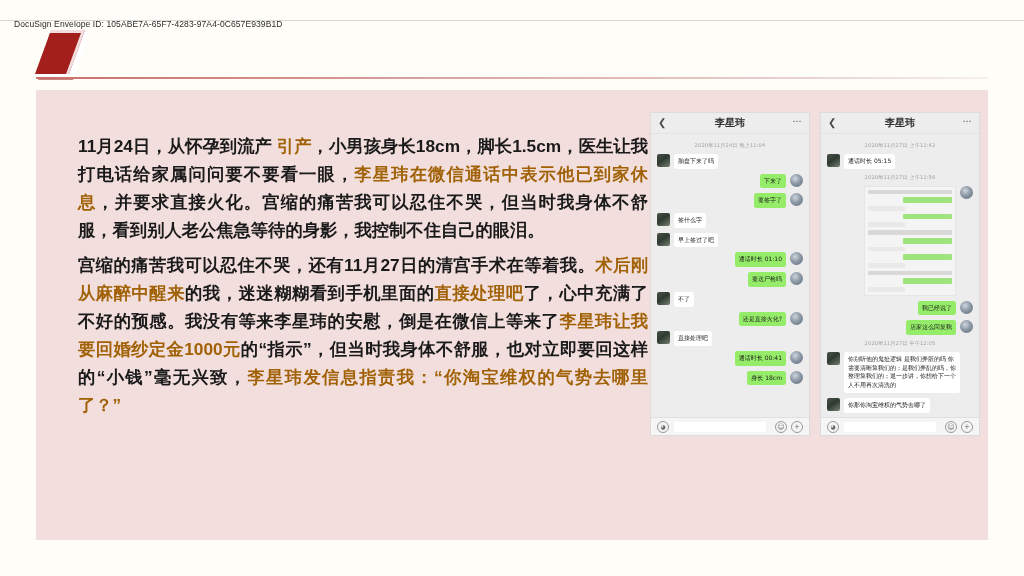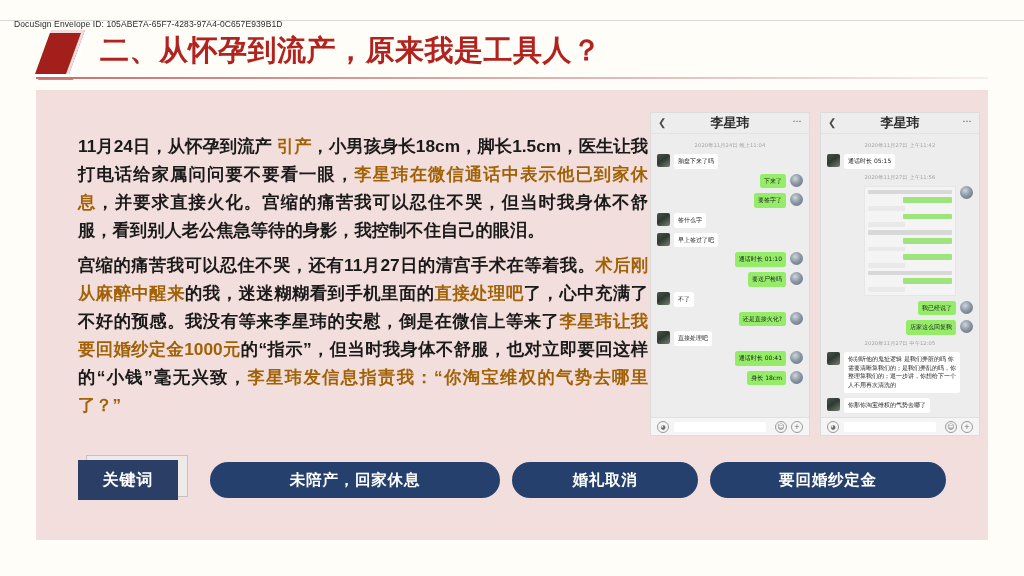--- a/index.html
+++ b/index.html
@@ -56,21 +56,21 @@
     overflow:hidden;
     font-family:"DejaVu Sans","Liberation Sans",sans-serif;
   }
   .ph-head{
     height:20px;flex:0 0 20px;background:#ededed;
     display:flex;align-items:center;position:relative;
     border-bottom:1px solid #e3e3e3;
   }
   .ph-back{position:absolute;left:7px;top:4px;font-size:10px;color:#4a4a4a;line-height:12px;}
   .ph-title{
-    width:100%;text-align:center;font-size:13px;color:#2b2b2b;font-weight:bold;
+    width:100%;text-align:center;font-size:10px;color:#2b2b2b;font-weight:bold;
   }
   .ph-dots{position:absolute;right:7px;top:3px;font-size:9px;color:#4a4a4a;letter-spacing:.6px;}
   .ph-body{flex:1 1 auto;padding:4px 6px 2px 6px;overflow:hidden;}
   .ts{
     text-align:center;font-size:5.2px;color:#a2a2a2;margin:4px 0 5px 0;
     letter-spacing:.1px;
   }
   .row{display:flex;align-items:flex-start;margin:0 0 5px 0;}
   .row.in{justify-content:flex-start;}
   .row.out{justify-content:flex-end;}
@@ -137,21 +137,20 @@
 
 <div class="title-row">
   <span class="book">
     <svg width="62" height="54" viewBox="0 0 62 54">
       <path d="M6 50 L22 4 L56 4 L41 50 Z" fill="#ffffff"></path>
       <path d="M2 46 L18 2 L52 2 L36 46 Z" fill="#a31f1c"></path>
       <path d="M16 2 L52 2 L36 46 L33 46 L48 5 L15 5 Z" fill="#ffffff" opacity="0.85"></path>
       <path d="M6 50 L41 50 L40 52 L5 52 Z" fill="#a31f1c" opacity="0.55"></path>
     </svg>
   </span>
-  <span class="title-text">二、从怀孕到流产，原来我是工具人？</span>
 </div>
 <div class="title-underline"></div>
 
 <div class="card">
 
   <div class="copy">
     <p id="p1"><span>11月24日，从怀孕到流产 </span><span class="hl">引产</span><span>，小男孩身长18cm，脚长1.5cm，医生让我打电话给家属问问要不要看一眼，</span><span class="hl">李星玮在微信通话中表示他已到家休息</span><span>，并要求直接火化。宫缩的痛苦我可以忍住不哭，但当时我身体不舒服，看到别人老公焦急等待的身影，我控制不住自己的眼泪。</span></p>
     <p id="p2"><span>宫缩的痛苦我可以忍住不哭，还有11月27日的清宫手术在等着我。</span><span class="hl">术后刚从麻醉中醒来</span><span>的我，迷迷糊糊看到手机里面的</span><span class="hl">直接处理吧</span><span>了，心中充满了不好的预感。我没有等来李星玮的安慰，倒是在微信上等来了</span><span class="hl">李星玮让我要回婚纱定金1000元</span><span>的“指示”，但当时我身体不舒服，也对立即要回这样的“小钱”毫无兴致，</span><span class="hl">李星玮发信息指责我：“你淘宝维权的气势去哪里了？”</span></p>
   </div>
 
@@ -274,23 +273,14 @@
       <div class="ph-foot">
         <span class="circ">◕</span>
         <span class="inputbar"></span>
         <span class="circ2">☺</span>
         <span class="circ2">+</span>
       </div>
     </div>
 
   </div>
 
-  <div class="btnrow">
-    <div class="kw-wrap">
-      <div class="kw-shadow"></div>
-      <div class="kw">关键词</div>
-    </div>
-    <div class="pill" id="pill0">未陪产，回家休息</div>
-    <div class="pill" id="pill1">婚礼取消</div>
-    <div class="pill" id="pill2">要回婚纱定金</div>
-  </div>
 
 </div>
 
 </body></html>

